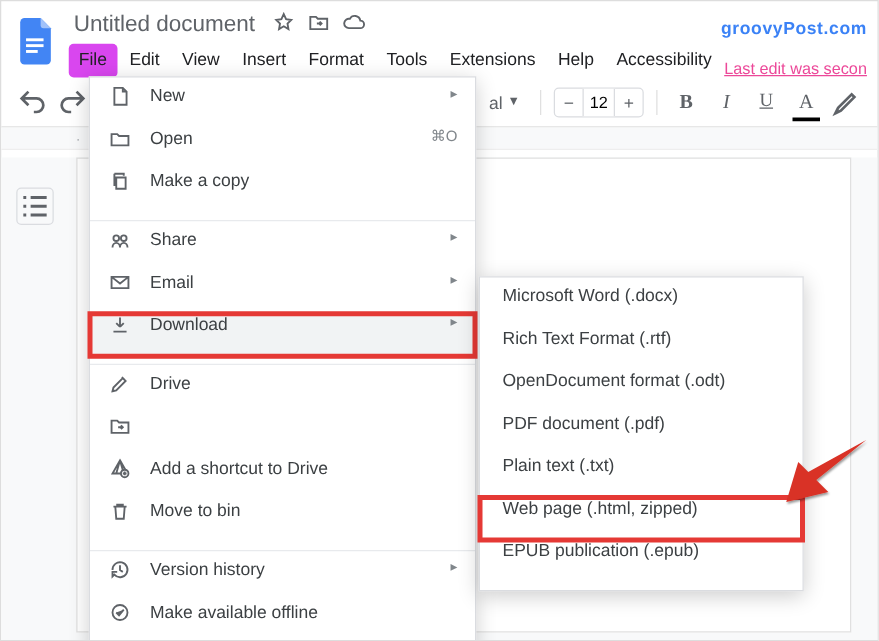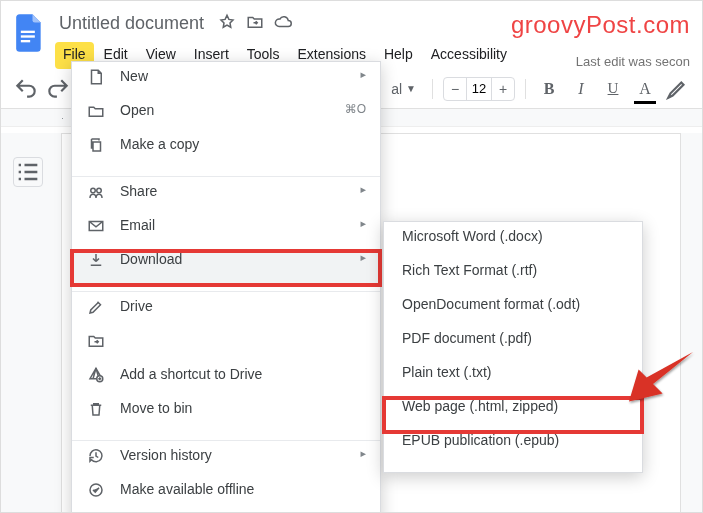--- a/index.html
+++ b/index.html
@@ -18,23 +18,23 @@
   .title-block { flex: 1; }
   .title-row { display: flex; align-items: center; gap: 10px; }
   .doc-title { font-size: 18px; color: #5f6368; padding: 2px 4px; }
   .title-icons { display: flex; gap: 10px; color: #5f6368; }
   .title-icons span svg { width: 18px; height: 18px; }
   .menubar { display: flex; gap: 2px; margin-top: 3px; }
   .menu-item {
     padding: 4px 8px; font-size: 14px; color: #202124; cursor: pointer;
     border-radius: 4px;
   }
-  .menu-item.active { background: #fde047; }
-  .brand { color: #ef4444; font-size: 24px; letter-spacing: .5px; padding-top:4px;}
-  .last-edit { color: #737373; font-size: 13px; margin-left:auto; white-space:nowrap; padding-top:12px;}
+  .menu-item.active { background: #d946ef; }
+  .brand { color: #3b82f6; font-size: 14px; letter-spacing: .5px; padding-top:4px;font-weight:bold;}
+  .last-edit { color: #ec4899; font-size: 13px; text-decoration: underline; margin-left:auto; white-space:nowrap; padding-top:12px;}
 
   
   .toolbar {
     display: flex; align-items: center; gap: 6px;
     padding: 6px 12px; border-bottom: 1px solid #e0e0e0;
     color: #5f6368; font-size: 14px; height:40px;
   }
   .tb-btn { width: 26px; height: 26px; display:flex;align-items:center;justify-content:center; border-radius:4px; }
   .tb-sep { width:1px; height:20px; background:#e0e0e0; margin:0 4px;}
   .tb-font-pick { display:flex;align-items:center;gap:4px;padding:0 6px;}
@@ -119,20 +119,21 @@
             </svg></span>
       </div>
       <span class="brand" style="margin-left:auto">groovyPost.com</span>
     </div>
 
     <div class="menubar">
       <span class="menu-item active">File</span>
       <span class="menu-item">Edit</span>
       <span class="menu-item">View</span>
       <span class="menu-item">Insert</span>
+      <span class="menu-item">Format</span>
       <span class="menu-item">Tools</span>
       <span class="menu-item">Extensions</span>
       <span class="menu-item">Help</span>
       <span class="menu-item">Accessibility</span>
       <span class="last-edit">Last edit was secon</span>
     </div>
   </div>
 </div>
 
 <div class="toolbar">

